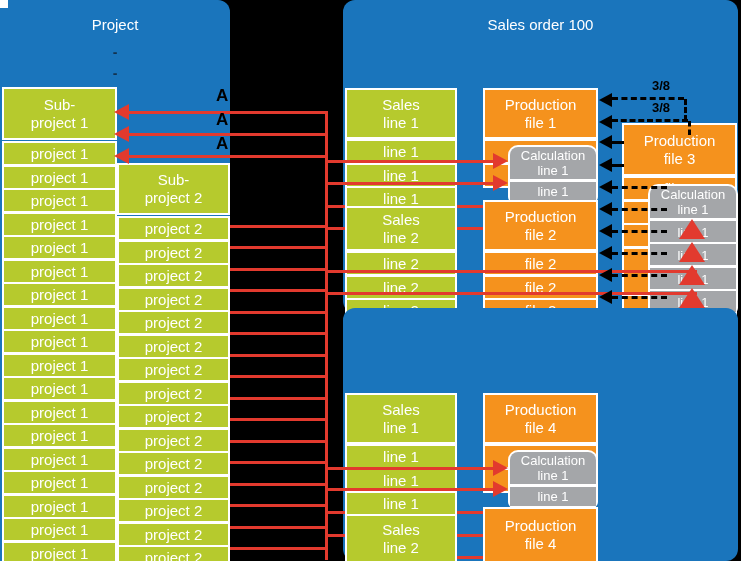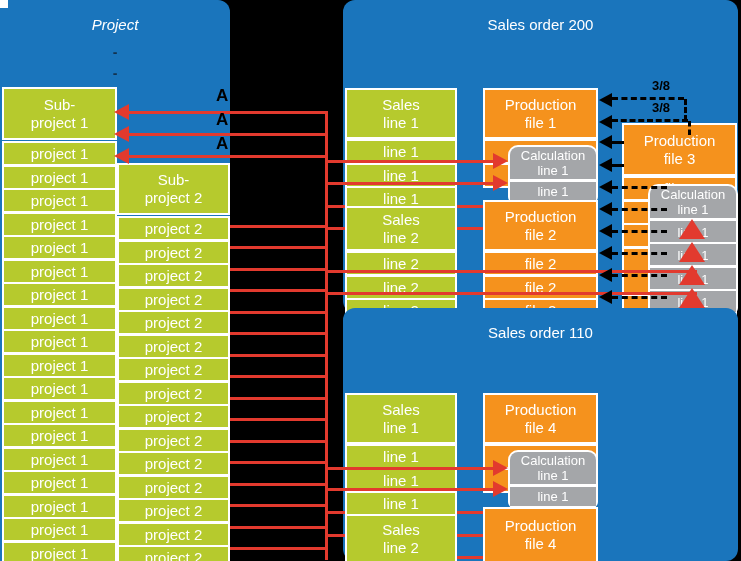--- a/index.html
+++ b/index.html
@@ -57,21 +57,21 @@
   .ellipsis{position:absolute;display:flex;flex-direction:column;gap:12px;
         color:#14324e;font-weight:bold;font-size:14px;line-height:9px;text-align:center;}
   .notch{position:absolute;left:0;top:0;width:8px;height:8px;background:#fff;}
 </style>
 </head>
 <body>
 
 <div id="canvas">
 
   <div class="blue-panel" style="left:0;top:0;width:230px;height:561px;border-radius:0 12px 0 0;"></div>
-  <div class="panel-title" style="left:0;top:16px;width:230px;font-style:italic;">Project</div>
+  <div class="panel-title" style="left:0;top:16px;width:230px;">Project</div>
   <div class="ellipsis" style="left:103px;top:48px;width:24px;">
     <span>-</span>
     <span>-</span>
     <span>-</span>
   </div>
 
   <div class="tbox green" style="left:2px;top:87px;width:115px;height:53px;">
     <div>Sub-</div>
     <div>project 1</div>
   </div>
@@ -114,21 +114,21 @@
       <div class="row">project 2</div>
       <div class="row">project 2</div>
       <div class="row">project 2</div>
       <div class="row">project 2</div>
       <div class="row">project 2</div>
       <div class="row">project 2</div>
       <div class="row">project 2</div>
     </div>
 
   <div class="blue-panel" style="left:343px;top:0;width:395px;height:313px;border-radius:12px;"></div>
-  <div class="panel-title" style="left:343px;top:16px;width:395px;">Sales order 200</div>
+  <div class="panel-title" style="left:343px;top:16px;width:395px;">Sales order 100</div>
 
   <div class="tbox green" style="left:345px;top:88px;width:112px;height:51px;">
     <div>Sales</div>
     <div>line 1</div>
   </div>
   <div class="stack green" style="left:345px;top:139px;width:112px;">
 
   <div class="row">line 1</div>
       <div class="row">line 1</div>
       <div class="row">line 1</div>
@@ -193,21 +193,20 @@
       <span>Calculation</span>
       <span>line 1</span>
     </div>
     <div class="crow" style="height:19px;">line 1</div>
     <div class="crow" style="height:19px;">line 1</div>
     <div class="crow" style="height:19px;">line 1</div>
     <div class="crow" style="height:19px;">line 1</div>
   </div>
 
   <div class="blue-panel" style="left:343px;top:308px;width:395px;height:253px;border-radius:12px;"></div>
-  <div class="panel-title" style="left:343px;top:324px;width:395px;">Sales order 110</div>
 
   <div class="tbox green" style="left:345px;top:393px;width:112px;height:51px;">
     <div>Sales</div>
     <div>line 1</div>
   </div>
   <div class="stack green" style="left:345px;top:444px;width:112px;">
 
   <div class="row">line 1</div>
       <div class="row">line 1</div>
       <div class="row">line 1</div>

